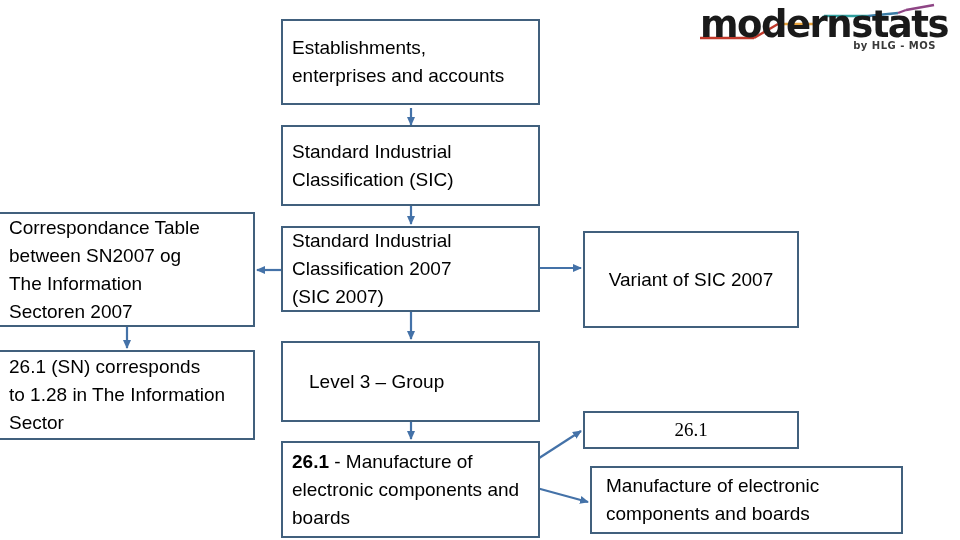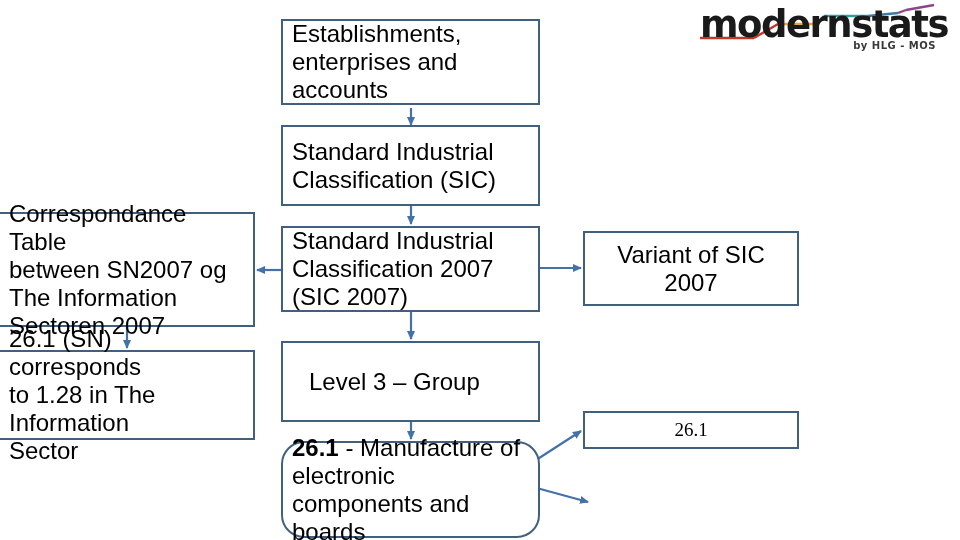--- a/index.html
+++ b/index.html
@@ -39,35 +39,35 @@
     box-sizing: border-box;
     background: #ffffff;
     border: 2px solid #41607d;
     display: flex;
     flex-direction: column;
     justify-content: center;
   }
   .node .node-text {
     display: block;
     padding: 0 9px;
-    font-size: 24px;
+    font-size: 19px;
     line-height: 28px;
     white-space: pre-line;
     color: #000000;
   }
 
   
   #node-establishments { left: 281px; top: 19px;  width: 259px; height: 86px; }
   #node-sic            { left: 281px; top: 125px; width: 259px; height: 81px; }
   #node-sic2007        { left: 281px; top: 226px; width: 259px; height: 86px; }
   #node-corr           { left: -2px;  top: 212px; width: 257px; height: 115px; }
-  #node-variant        { left: 583px; top: 231px; width: 216px; height: 75px; }
+  #node-variant        { left: 583px; top: 231px; width: 216px; height: 97px; }
   #node-corr-detail    { left: -2px;  top: 350px; width: 257px; height: 90px; }
   #node-level3         { left: 281px; top: 341px; width: 259px; height: 81px; }
-  #node-261-manu       { left: 281px; top: 441px; width: 259px; height: 97px; border-radius: 23px; }
+  #node-261-manu       { left: 281px; top: 441px; width: 259px; height: 97px; }
   #node-261            { left: 583px; top: 411px; width: 216px; height: 38px; }
   #node-manu-right     { left: 590px; top: 466px; width: 313px; height: 68px; }
 
   
   #node-variant .node-text,
   #node-261 .node-text {
     text-align: center;
   }
 
   
@@ -214,20 +214,24 @@
   <div class="node" id="node-261-manu">
     <span class="node-text"><span class="code-bold">26.1</span><span> - Manufacture of
 electronic components and
 boards</span></span>
   </div>
 
   <div class="node" id="node-261">
     <span class="node-text">26.1</span>
   </div>
 
+  <div class="node" id="node-manu-right">
+    <span class="node-text">Manufacture of electronic
+components and boards</span>
+  </div>
 
   <div id="logo">
     <svg id="logo-strokes" viewBox="0 0 250 52">
 
       <line x1="8" y1="36" x2="62" y2="36" stroke="#c0392b" stroke-width="2.4"></line>
 
       <line x1="62" y1="36" x2="86" y2="22" stroke="#c0392b" stroke-width="2.4"></line>
       <line x1="86" y1="22" x2="126" y2="22" stroke="#e8a33d" stroke-width="2.4"></line>
 
       <line x1="126" y1="22" x2="132" y2="14" stroke="#2f9e9e" stroke-width="2.4"></line>

